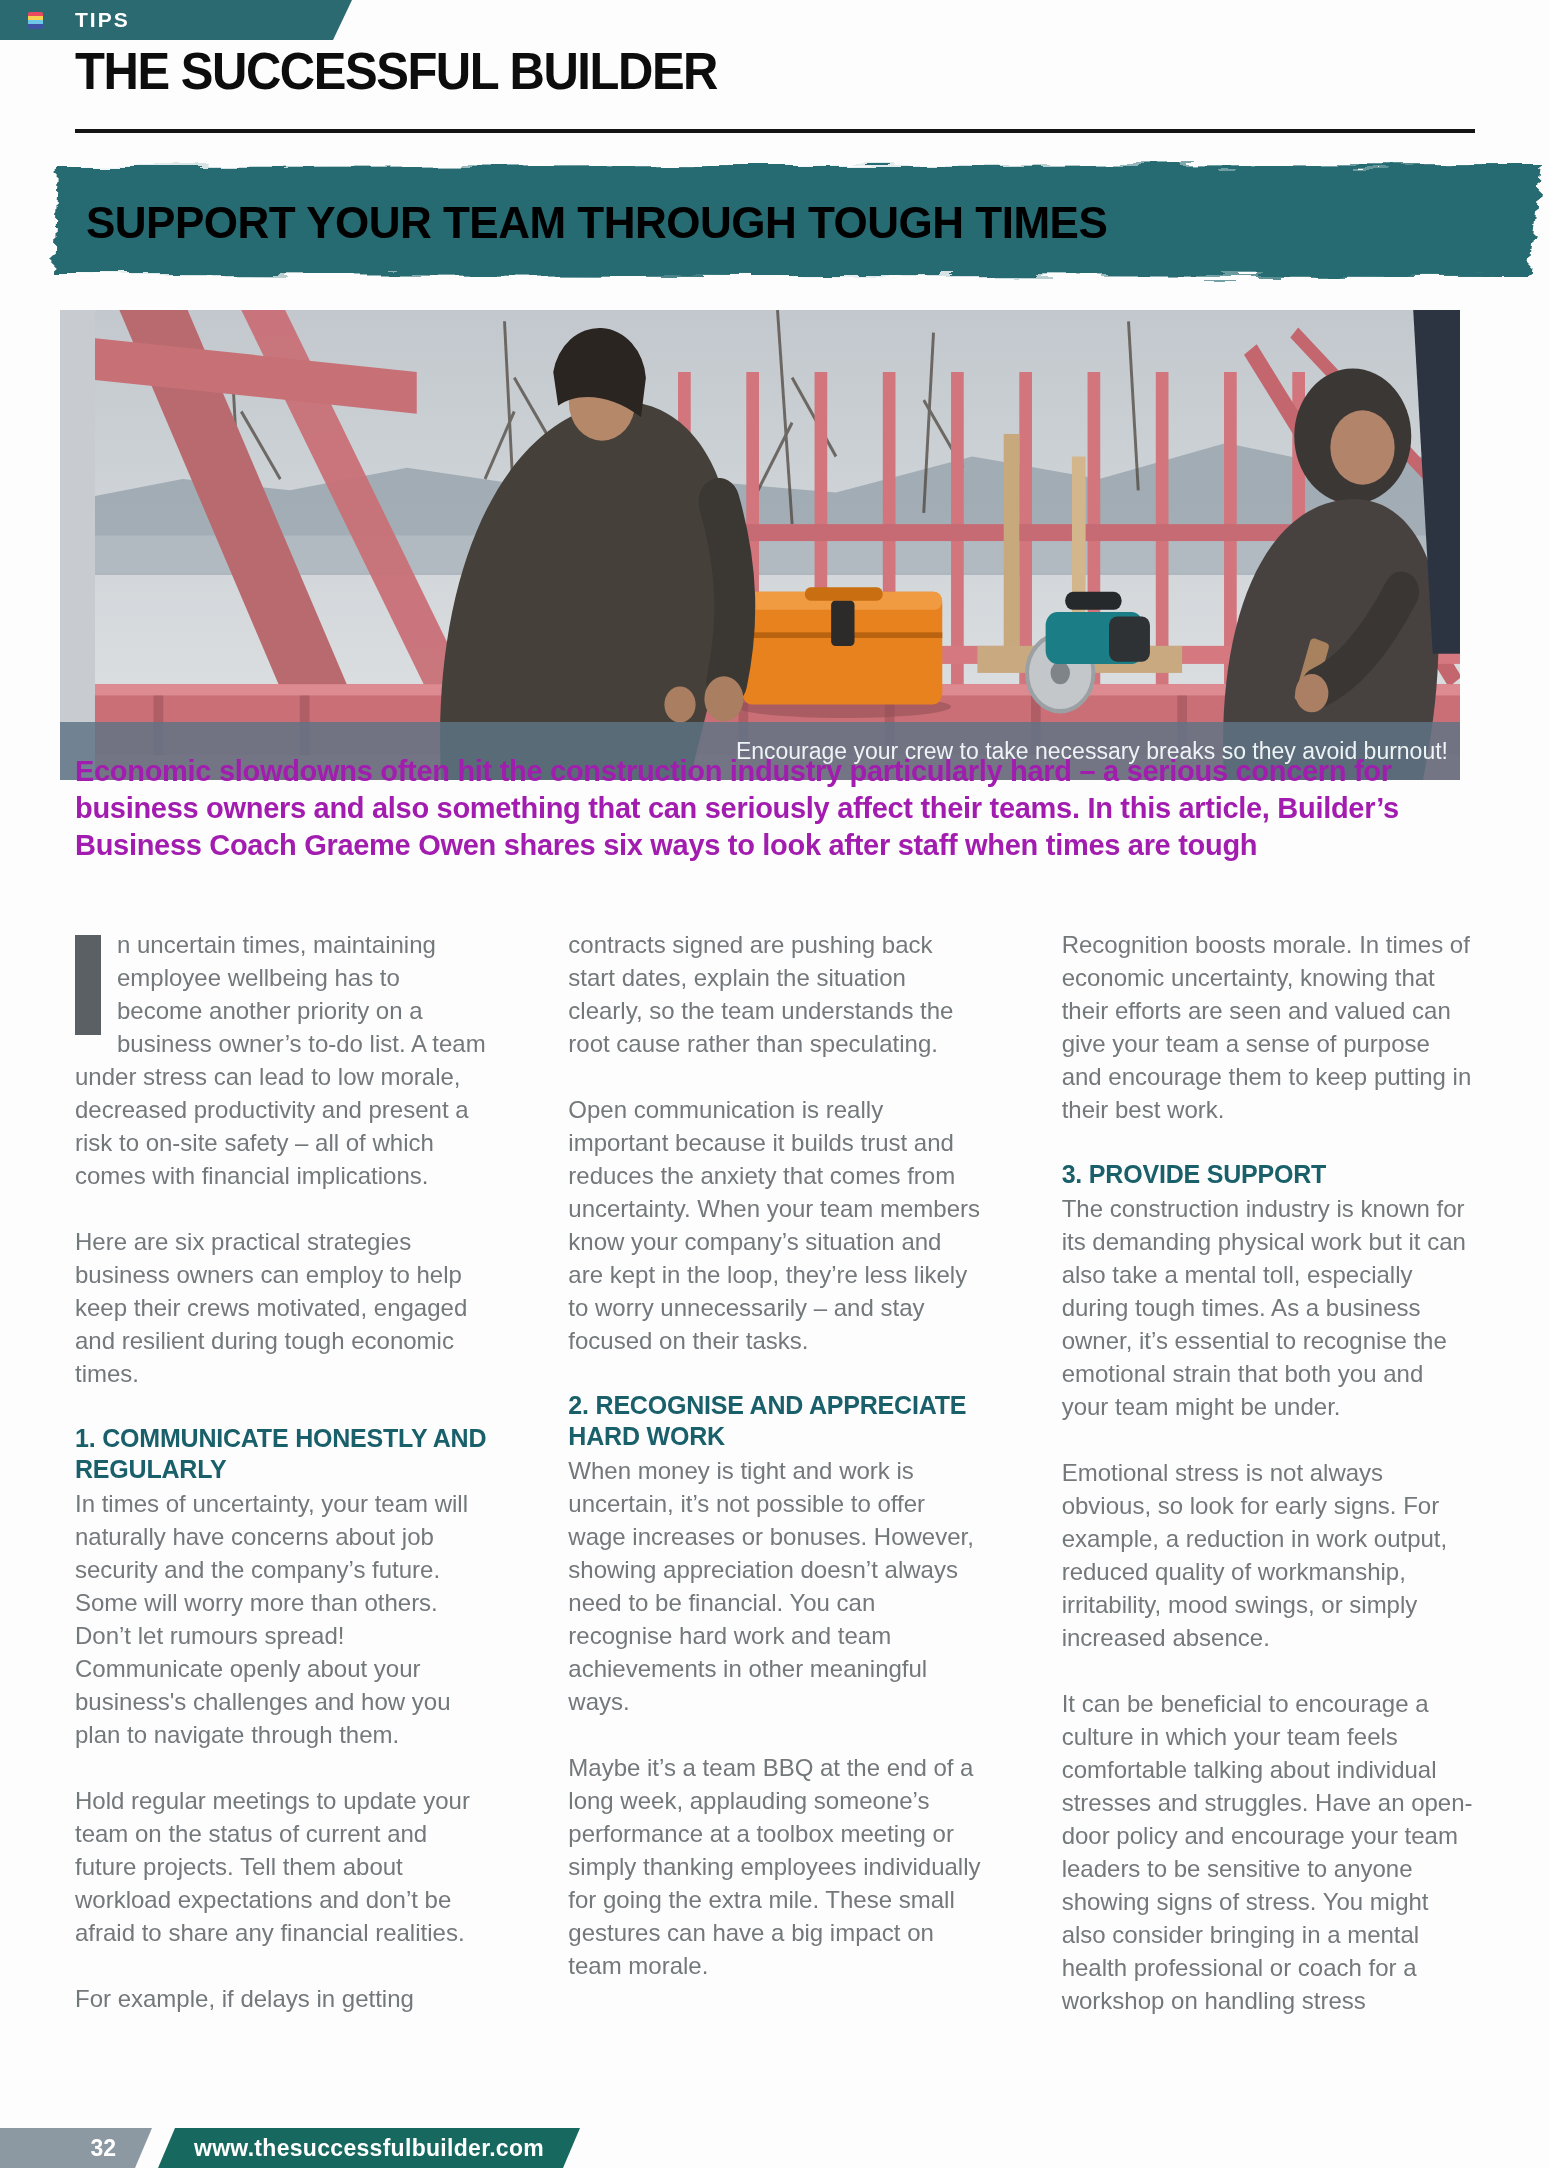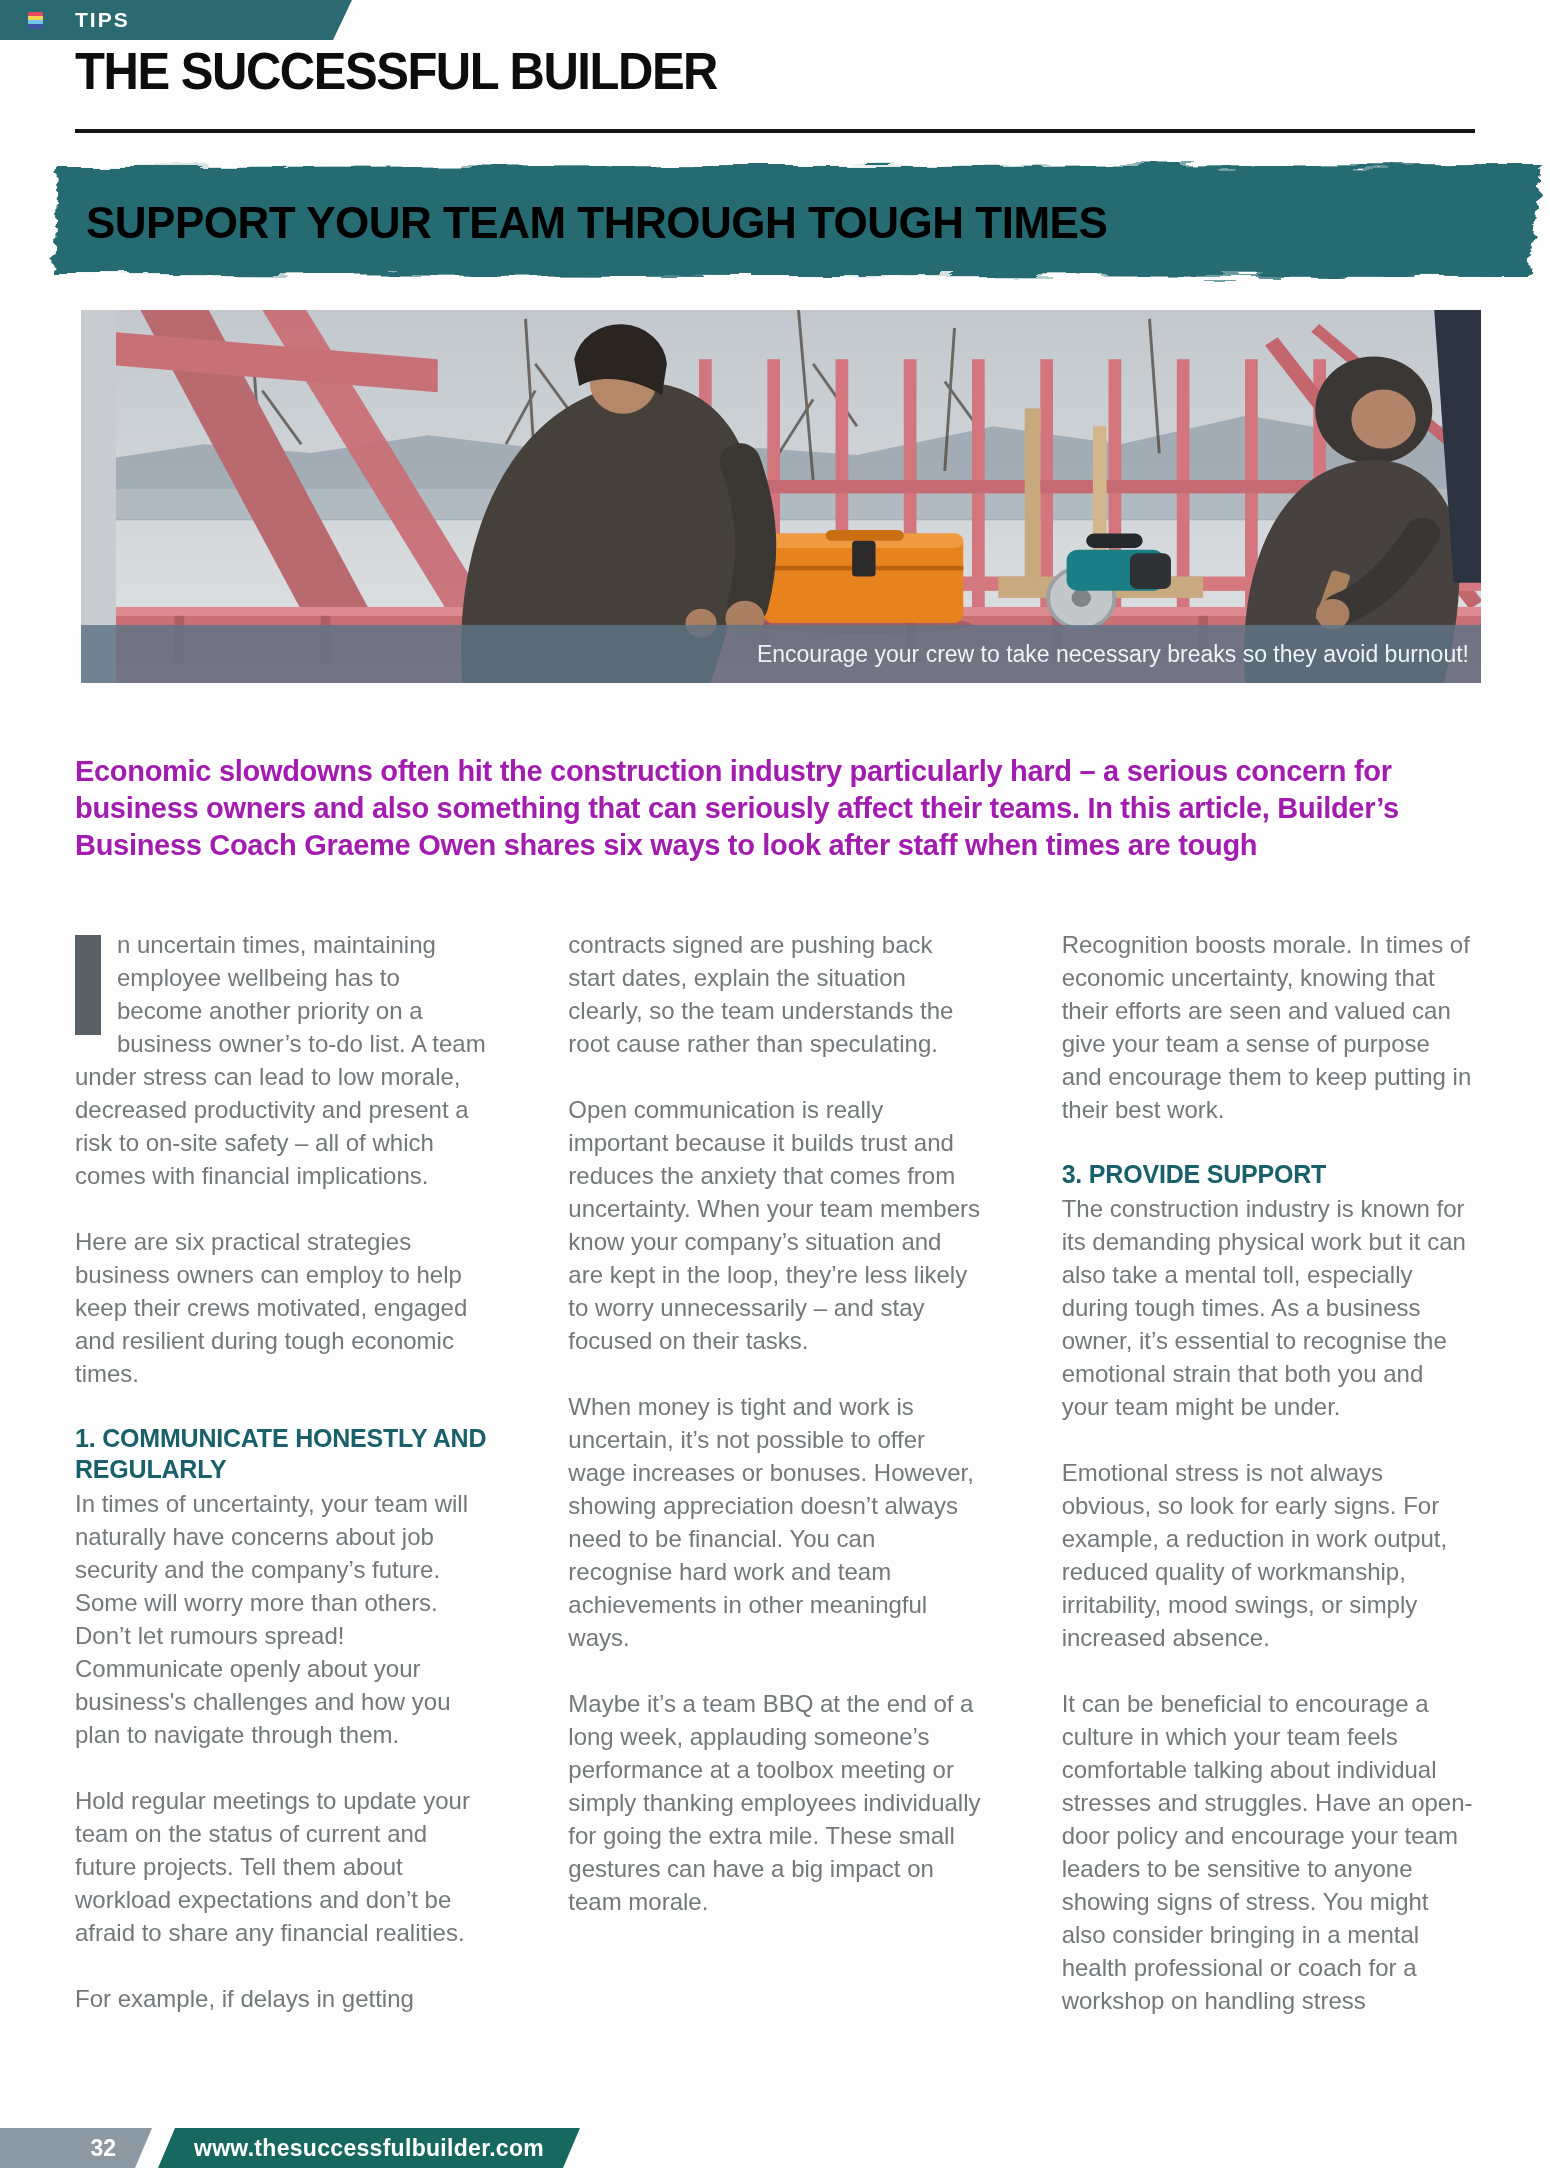--- a/index.html
+++ b/index.html
@@ -35,21 +35,21 @@
 
   
   .brush-banner { position:absolute; top:155px; left:46px; width:1504px; height:132px; }
   .brush-banner svg { position:absolute; inset:0; width:100%; height:100%; }
   .brush-banner-text {
     position:absolute; left:40px; top:50%; transform:translateY(-46%);
     color:#000000; font-size:44px; font-weight:bold; letter-spacing:-0.5px; white-space:nowrap;
   }
 
   
-  .photo { position:absolute; top:310px; left:81px; width:1400px; height:373px; overflow:hidden; background:#c8ccd0;padding-left:35px; }
+  .photo { position:absolute; top:310px; left:60px; width:1400px; height:470px; overflow:hidden; background:#c8ccd0;padding-left:35px; }
   .photo svg { display:block; width:100%; height:100%; }
   .caption-bar {
     position:absolute; left:0; right:0; bottom:0; height:58px;
     background:rgba(95,116,134,0.83);
     display:flex; align-items:center; justify-content:flex-end; padding-right:12px;
   }
   .caption-text { color:#eef3f5; font-size:23px; }
 
   
   .intro {
@@ -232,20 +232,21 @@
     </p>
     <p>Here are six practical strategies business owners can employ to help keep their crews motivated, engaged and resilient during tough economic times.</p>
     <h3>1. COMMUNICATE HONESTLY AND REGULARLY</h3>
     <p>In times of uncertainty, your team will naturally have concerns about job security and the company’s future. Some will worry more than others. Don’t let rumours spread! Communicate openly about your business's challenges and how you plan to navigate through them.</p>
     <p>Hold regular meetings to update your team on the status of current and future projects. Tell them about workload expectations and don’t be afraid to share any financial realities.</p>
     <p>For example, if delays in getting</p>
   </div>
   <div class="col">
     <p>contracts signed are pushing back start dates, explain the situation clearly, so the team understands the root cause rather than speculating.</p>
     <p>Open communication is really important because it builds trust and reduces the anxiety that comes from uncertainty. When your team members know your company’s situation and are kept in the loop, they’re less likely to worry unnecessarily – and stay focused on their tasks.</p>
+    <h3>2. RECOGNISE AND APPRECIATE HARD WORK</h3>
     <p>When money is tight and work is uncertain, it’s not possible to offer wage increases or bonuses. However, showing appreciation doesn’t always need to be financial. You can recognise hard work and team achievements in other meaningful ways.</p>
     <p>Maybe it’s a team BBQ at the end of a long week, applauding someone’s performance at a toolbox meeting or simply thanking employees individually for going the extra mile. These small gestures can have a big impact on team morale.</p>
   </div>
   <div class="col">
     <p>Recognition boosts morale. In times of economic uncertainty, knowing that their efforts are seen and valued can give your team a sense of purpose and encourage them to keep putting in their best work.</p>
     <h3>3. PROVIDE SUPPORT</h3>
     <p>The construction industry is known for its demanding physical work but it can also take a mental toll, especially during tough times. As a business owner, it’s essential to recognise the emotional strain that both you and your team might be under.</p>
     <p>Emotional stress is not always obvious, so look for early signs. For example, a reduction in work output, reduced quality of workmanship, irritability, mood swings, or simply increased absence.</p>
     <p>It can be beneficial to encourage a culture in which your team feels comfortable talking about individual stresses and struggles. Have an open-door policy and encourage your team leaders to be sensitive to anyone showing signs of stress. You might also consider bringing in a mental health professional or coach for a workshop on handling stress</p>
   </div>

